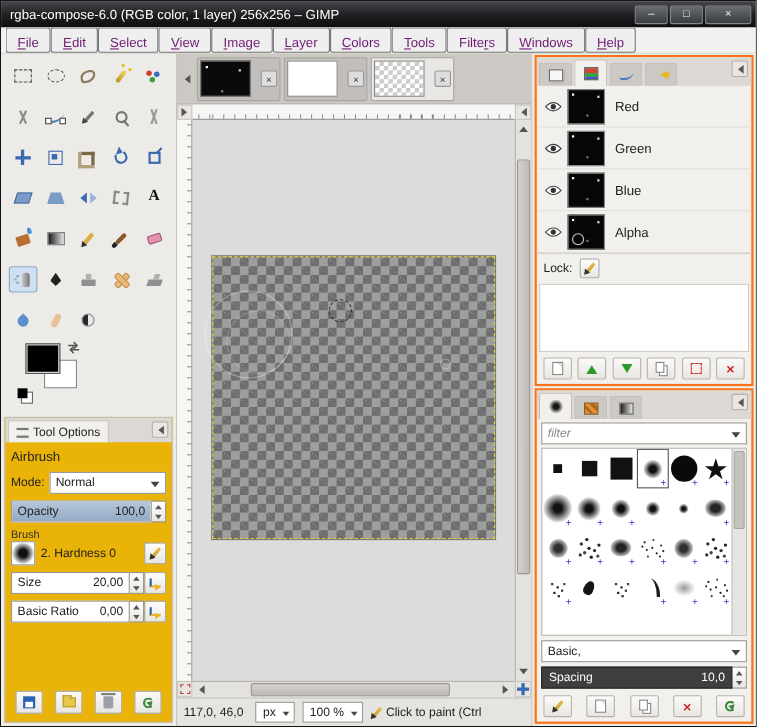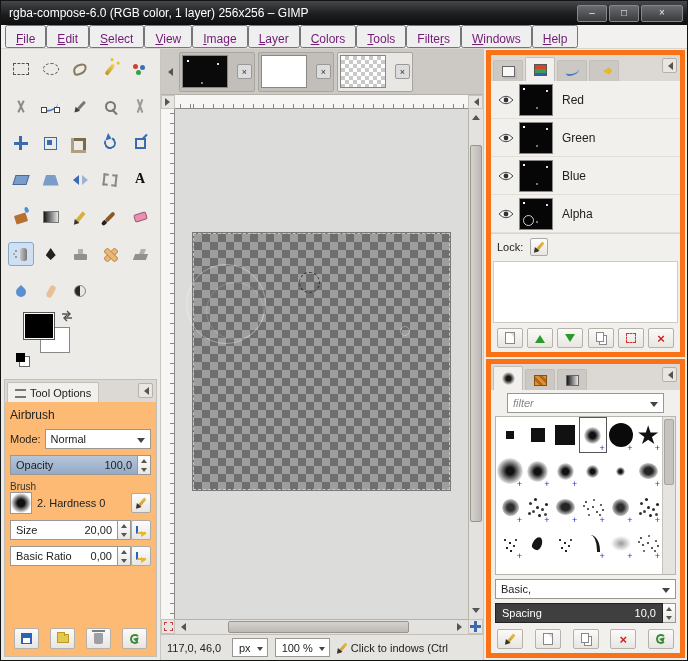--- a/index.html
+++ b/index.html
@@ -93,21 +93,21 @@
 .it-dodge{width:12px;height:12px;border-radius:50%;border:1px solid #888;background:linear-gradient(90deg,#282828 50%,#e8e8e8 50%)}
 
 
 .swatches{height:66px;position:relative;margin:4px 0 0 12px;flex:none}
 .fg-swatch{position:absolute;left:8px;top:4px;width:30px;height:26px;background:#000;border:1px solid #fff;outline:1px solid #555;z-index:2}
 .bg-swatch{position:absolute;left:24px;top:18px;width:30px;height:26px;background:#fff;border:1px solid #888}
 .swap-icon{position:absolute;left:44px;top:1px}
 .default-colors{position:absolute;left:0;top:44px;width:9px;height:9px;background:#000;box-shadow:4px 4px 0 #fff,4px 4px 0 1px #666}
 
 
-.dock{border:1px solid #c2bfb9;background:#fdba74;display:flex;flex-direction:column;min-height:0}
+.dock{border:1px solid #c2bfb9;background:#eab308;display:flex;flex-direction:column;min-height:0}
 .to-dock{flex:1;margin:4px 0 3px}
 .dock-header{height:22px;background:#dcd9d4;display:flex;align-items:flex-end;position:relative;flex:none}
 .dock-tab-txt{height:20px;background:#f2f0ed;border:1px solid #c2bfb9;border-bottom:none;display:flex;align-items:center;gap:4px;padding:0 7px;font-size:11px;border-radius:2px 2px 0 0;margin-left:2px}
 .opt-icon{width:11px;height:9px;border-top:2px solid #777;border-bottom:2px solid #777;margin-top:2px}
 .dock-collapse{position:absolute;right:3px;top:3px;width:15px;height:15px;border:1px solid #b5b2ac;background:#e9e6e1;display:flex;align-items:center;justify-content:center;border-radius:2px}
 .tri-left{width:0;height:0;border:4px solid transparent;border-right:5px solid #555;margin-left:-3px}
 .tri-right{width:0;height:0;border:4px solid transparent;border-left:5px solid #555;margin-right:-3px}
 .to-body{padding:5px 5px 4px;display:flex;flex-direction:column;gap:6px;flex:1;min-height:0}
 .to-title{font-size:12px;margin:1px 0}
 .mode-row{display:flex;align-items:center;gap:4px}
@@ -191,21 +191,21 @@
 .nav-cross{width:11px;height:11px;background:linear-gradient(#3a6ab0,#3a6ab0) center/11px 3px no-repeat,linear-gradient(#3a6ab0,#3a6ab0) center/3px 11px no-repeat}
 
 
 .statusbar{height:26px;background:#e6e4e0;border-top:1px solid #c2bfba;display:flex;align-items:center;gap:7px;padding:0 6px;flex:none}
 .sb-pos{min-width:58px}
 .sb-combo{height:19px;background:#fff;border:1px solid #9a9792;display:flex;align-items:center;padding:0 16px 0 6px;position:relative}
 .sb-combo::after{content:"";position:absolute;right:4px;top:8px;border:3px solid transparent;border-top:4px solid #444}
 .sb-msg{flex:1;white-space:nowrap;overflow:hidden}
 
 
-.r-dock{border:5px solid #f97316;margin:1px 2px;background:#f2f0ed;display:flex;flex-direction:column;min-height:0}
+.r-dock{border:2px solid #f97316;margin:1px 2px;background:#f2f0ed;display:flex;flex-direction:column;min-height:0}
 .dock2{flex:1;margin-bottom:2px}
 .dock-tabs{height:26px;background:#dcd9d4;display:flex;align-items:flex-end;padding:2px 2px 0;gap:2px;position:relative;flex:none}
 .dock-tab{width:30px;height:21px;border:1px solid #c2bfb9;border-bottom:none;background:#ccc9c4;display:flex;align-items:center;justify-content:center;border-radius:2px 2px 0 0}
 .dock-tab.selected{background:#f2f0ed;height:24px}
 .dt-layers{width:13px;height:11px;background:#f8f8f8;border:1px solid #666;box-shadow:2px 2px 0 #c0bdb8}
 .dt-channels{width:13px;height:12px;background:linear-gradient(#d84030 0 4px,#38a048 4px 8px,#3858c8 8px 12px);border:1px solid #555}
 .dt-paths{width:13px;height:10px;border-bottom:2px solid #4a7ac0;border-radius:0 0 80% 30%}
 .dt-undo{width:0;height:0;border:4px solid transparent;border-right:7px solid #e8b828}
 .dt-undo::after{content:"";position:absolute;left:3px;top:-2px;width:6px;height:4px;background:#e8b828;border-radius:0 3px 3px 0}
 .dt-brushes{width:13px;height:13px;background:radial-gradient(circle,#181818 25%,rgba(24,24,24,0) 72%)}
@@ -217,21 +217,21 @@
 .ch-thumb{width:34px;height:32px;background:#060606;border:1px solid #888;position:relative;margin-right:9px}
 .ch-thumb::before{content:"";position:absolute;left:3px;top:3px;width:2px;height:2px;background:#fff;box-shadow:23px 2px 0 rgba(255,255,255,.85),13px 19px 0 rgba(255,255,255,.45)}
 .ch-alpha .ch-thumb::after{content:"";position:absolute;left:3px;bottom:3px;width:9px;height:9px;border:1px solid rgba(255,255,255,.8);border-radius:50%}
 .ch-label{font-size:12px}
 .lock-row{display:flex;align-items:center;gap:7px;padding:4px 6px;border-top:1px solid #d8d5d0;flex:none}
 .ch-empty{flex:1;min-height:62px;background:#fff;border:1px solid #cfccc6;margin:1px 2px}
 .dock-btns{display:flex;justify-content:space-between;padding:4px 6px;flex:none}
 .dock-btn{width:26px;height:20px;border:1px solid #b5b2ac;background:linear-gradient(#fbfaf8,#e9e6e1);border-radius:2px;display:flex;align-items:center;justify-content:center}
 
 
-.filter-row{margin:3px 16px 1px;flex:none}
+.filter-row{margin:3px 4px 1px;flex:none}
 .filter-combo{height:20px}
 .filter-combo span{color:#888;font-style:italic}
 .sel-brush-label{font-style:italic;font-size:11px;padding:2px 6px 1px;flex:none}
 .brush-wrap{flex:1;margin:2px 4px;border:1px solid #b8b5af;background:#fff;display:flex;min-height:0;overflow:hidden}
 .brush-grid{flex:1;display:grid;grid-template-columns:repeat(6,1fr);grid-auto-rows:36px;overflow:hidden}
 .brush-cell{display:flex;align-items:center;justify-content:center;position:relative;border:1px solid transparent}
 .brush-cell.selected{border:1px solid #555}
 .plus{position:absolute;right:1px;bottom:-1px;color:#23c;font-size:9px;line-height:9px}
 .bshape{position:relative;display:block}
 .b-sq8{width:8px;height:8px;background:#111}
@@ -572,21 +572,21 @@
 
       <div class="statusbar">
         <span class="sb-pos">117,0, 46,0</span>
         <div class="sb-combo">
             <span>px</span>
           </div>
         <div class="sb-combo">
             <span>100 %</span>
           </div>
         <span class="ci ci-edit" style="margin-left:4px"></span>
-        <span class="sb-msg">Click to indows (Ctrl</span>
+        <span class="sb-msg">Click to paint (Ctrl</span>
       </div>
     </div>
 
     <div class="right">
 
       <div class="r-dock">
         <div class="dock-tabs">
           <span style="display:flex;gap:2px;align-items:flex-end">
 
           <button class="dock-tab">

